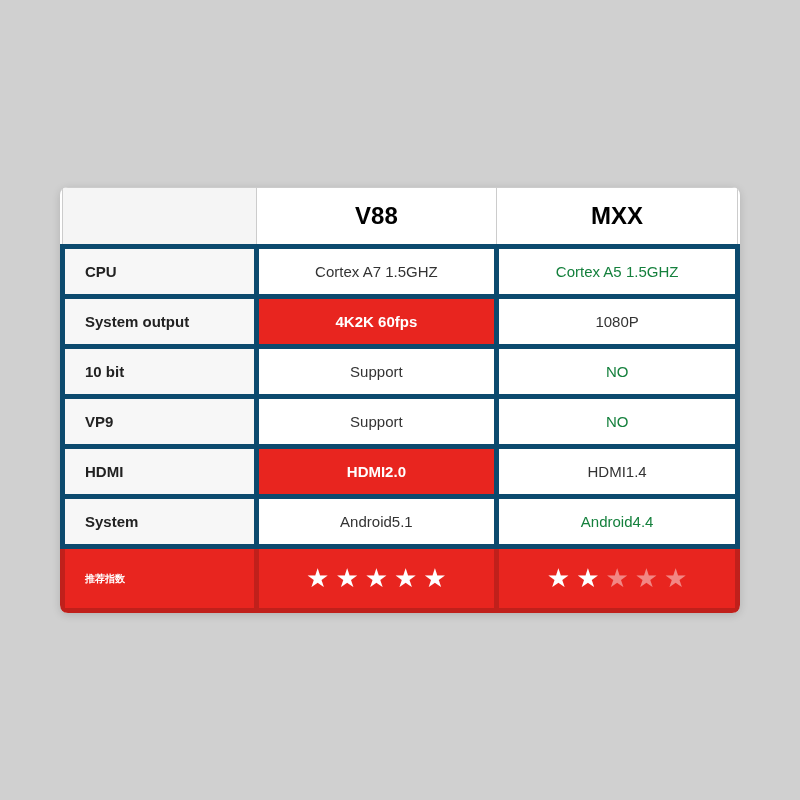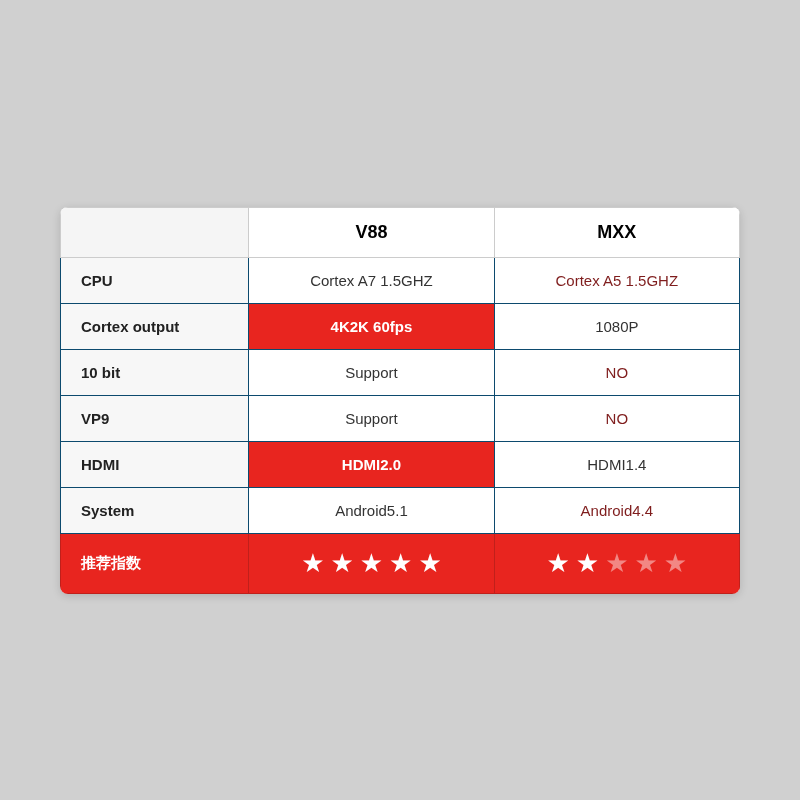--- a/index.html
+++ b/index.html
@@ -22,68 +22,68 @@
       box-shadow: 0 2px 8px rgba(0,0,0,0.15);
     }
 
     table {
       width: 100%;
       border-collapse: collapse;
     }
 
     thead tr th {
       padding: 14px 20px;
-      font-size: 18px;
+      font-size: 24px;
       font-weight: bold;
       text-align: center;
       border: 1px solid #ccc;
       background: #fff;
     }
 
     thead tr th:first-child {
       background: #f5f5f5;
       border-color: #ccc;
     }
 
     tbody tr td {
       padding: 14px 20px;
       font-size: 15px;
       text-align: center;
-      border: 1px solid #0c4a6e;
+      border: 5px solid #0c4a6e;
       color: #333;
     }
 
     tbody tr td:first-child {
       text-align: left;
       font-weight: bold;
       background: #f7f7f7;
       color: #222;
     }
 
     .highlight-red {
       background: #e8251f !important;
       color: #fff !important;
       font-weight: bold;
       margin-top: 41px;
     }
 
     .muted {
-      color: #7f1d1d;
+      color: #15803d;
     }
 
     .footer-row td {
       background: #e8251f !important;
       color: #fff !important;
       padding: 14px 20px;
       border-color: #c0201b;
     }
 
     .footer-row td:first-child {
       font-weight: bold;
-      font-size: 15px;
+      font-size: 10px;
       color: #fff;
       background: #e8251f !important;
     }
 
     .stars {
       display: inline-flex;
       gap: 6px;
       font-size: 26px;
     }
 
@@ -107,21 +107,21 @@
         <th>MXX</th>
       </tr>
     </thead>
     <tbody id="table-body">
     <tr>
           <td>CPU</td>
           <td>Cortex A7 1.5GHZ</td>
           <td class="muted">Cortex A5 1.5GHZ</td>
         </tr>
         <tr>
-          <td>Cortex output</td>
+          <td>System output</td>
           <td class="highlight-red">4K2K 60fps</td>
           <td>1080P</td>
         </tr>
         <tr>
           <td>10 bit</td>
           <td>Support</td>
           <td class="muted">NO</td>
         </tr>
         <tr>
           <td>VP9</td>

